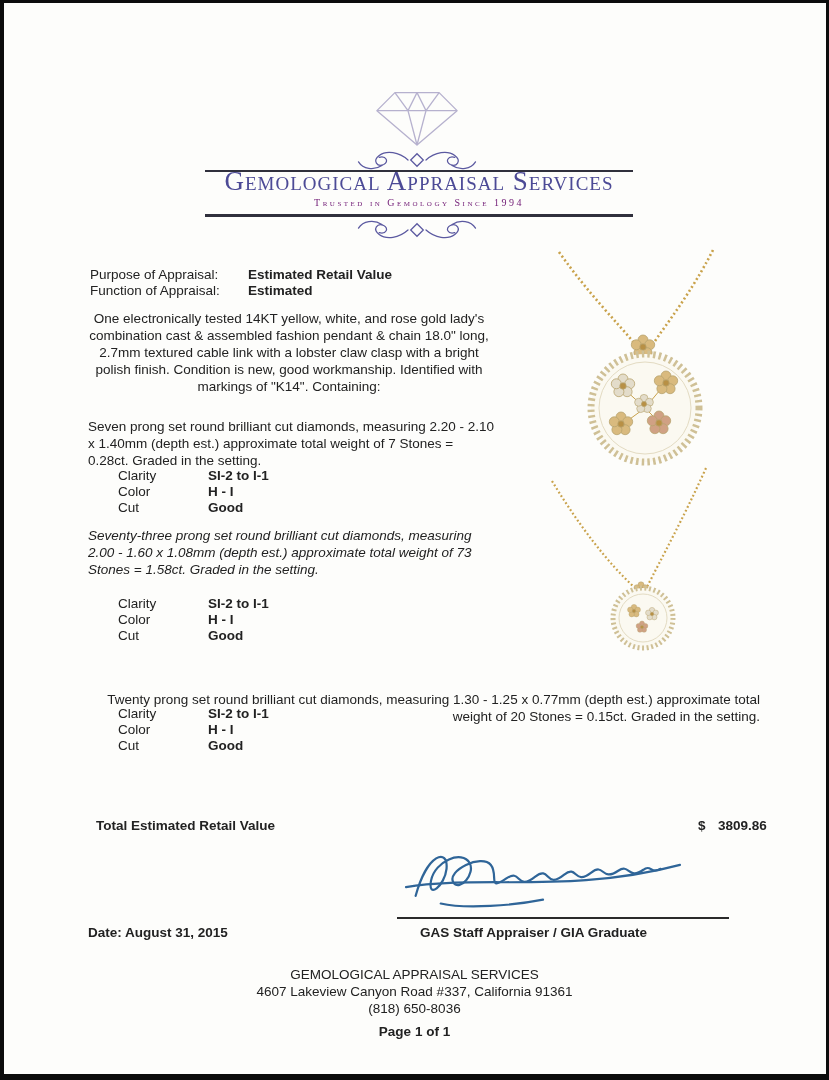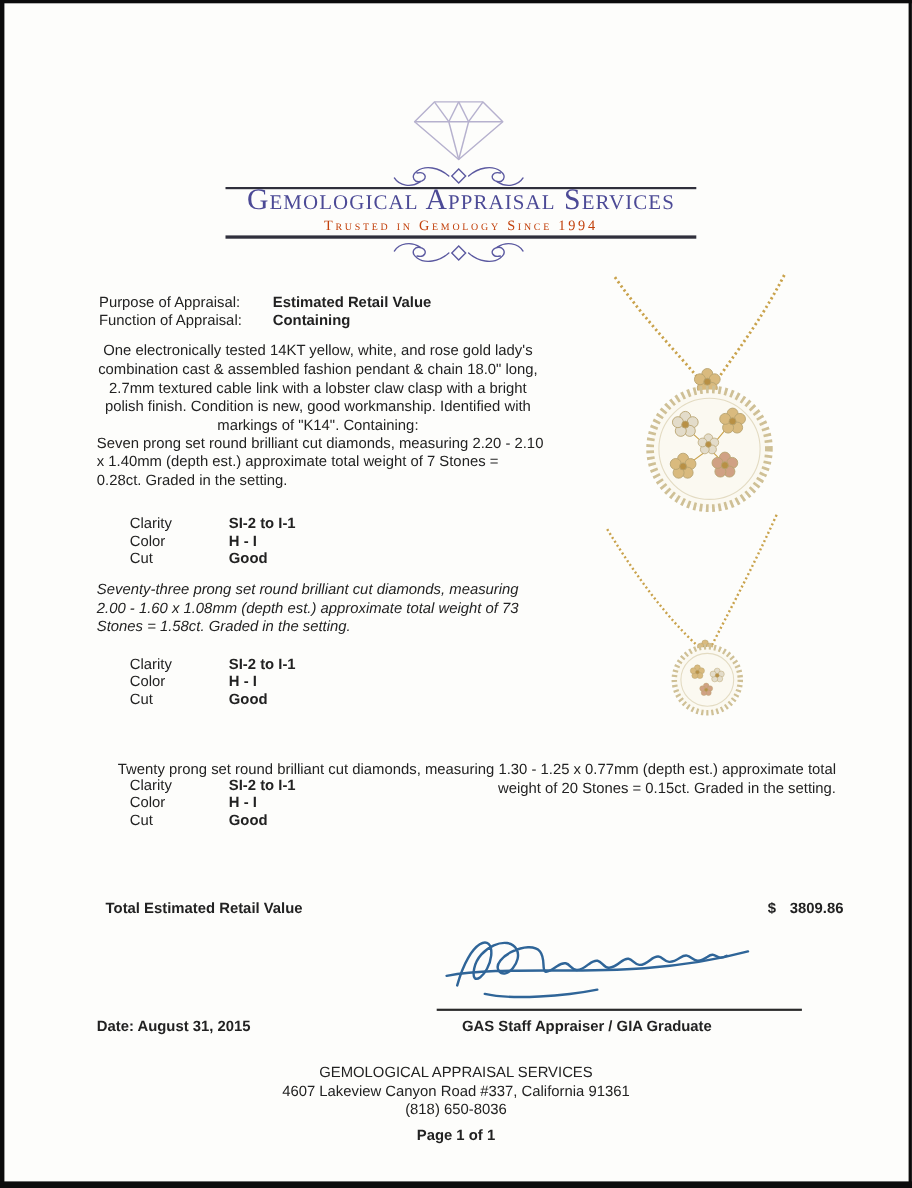--- a/index.html
+++ b/index.html
@@ -27,31 +27,31 @@
   .rule-top { top:170px; height:2px; }
   .rule-bottom { top:214px; height:3px; }
   .company-name {
     left:104px; top:168px; width:630px; text-align:center;
     font-family:"Liberation Serif", serif; font-variant:small-caps;
     font-size:27px; letter-spacing:1px; color:#4c4a96; line-height:1;
   }
   .tagline {
     left:104px; top:198px; width:630px; text-align:center;
     font-family:"Liberation Serif", serif; font-variant:small-caps;
-    font-size:13px; letter-spacing:2.5px; color:#c2410c; line-height:1;
+    font-size:10px; letter-spacing:2.5px; color:#701a75; line-height:1;
   }
 
   
   .meta { left:90px; top:267px; }
   .meta-row { display:flex; line-height:16px; }
   .meta-label { width:158px; }
 
   .para { position:absolute; left:88px; }
   .para-desc { top:311px; width:402px;text-align:center; }
-  .para-stone1 { top:395px; width:408px; }
+  .para-stone1 { top:419px; width:408px; }
   .para-stone2 { top:528px; width:412px;font-style:italic; }
   .para-stone3 { top:692px; width:672px;text-align:right; }
 
   .grading { position:absolute; left:118px; }
   .g1 { top:468px; } .g2 { top:596px; } .g3 { top:706px; }
   .grow { display:flex; line-height:16px; }
   .glabel { width:90px; }
   .gvalue { font-weight:bold; }
 
   .totals { left:88px; top:768px; }
@@ -118,21 +118,21 @@
     <path d="M109,19 C118,25 130,23 135,15"></path>
   </svg>
 
   <div class="abs meta">
     <div class="meta-row">
       <span class="meta-label">Purpose of Appraisal:</span>
       <span class="b">Estimated Retail Value</span>
     </div>
     <div class="meta-row">
       <span class="meta-label">Function of Appraisal:</span>
-      <span class="b">Containing</span>
+      <span class="b">Estimated</span>
     </div>
   </div>
 
   <div class="para para-desc">One electronically tested 14KT yellow, white, and rose gold lady's combination cast &amp; assembled fashion pendant &amp; chain 18.0" long, 2.7mm textured cable link with a lobster claw clasp with a bright polish finish. Condition is new, good workmanship.  Identified with markings of "K14".  Containing:</div>
 
   <div class="para para-stone1">Seven prong set round brilliant cut diamonds, measuring 2.20 - 2.10 x 1.40mm (depth est.) approximate total weight of 7 Stones = 0.28ct. Graded in the setting.</div>
   <div class="grading g1">
     <div class="grow">
       <span class="glabel">Clarity</span>
       <span class="gvalue">SI-2 to I-1</span>

